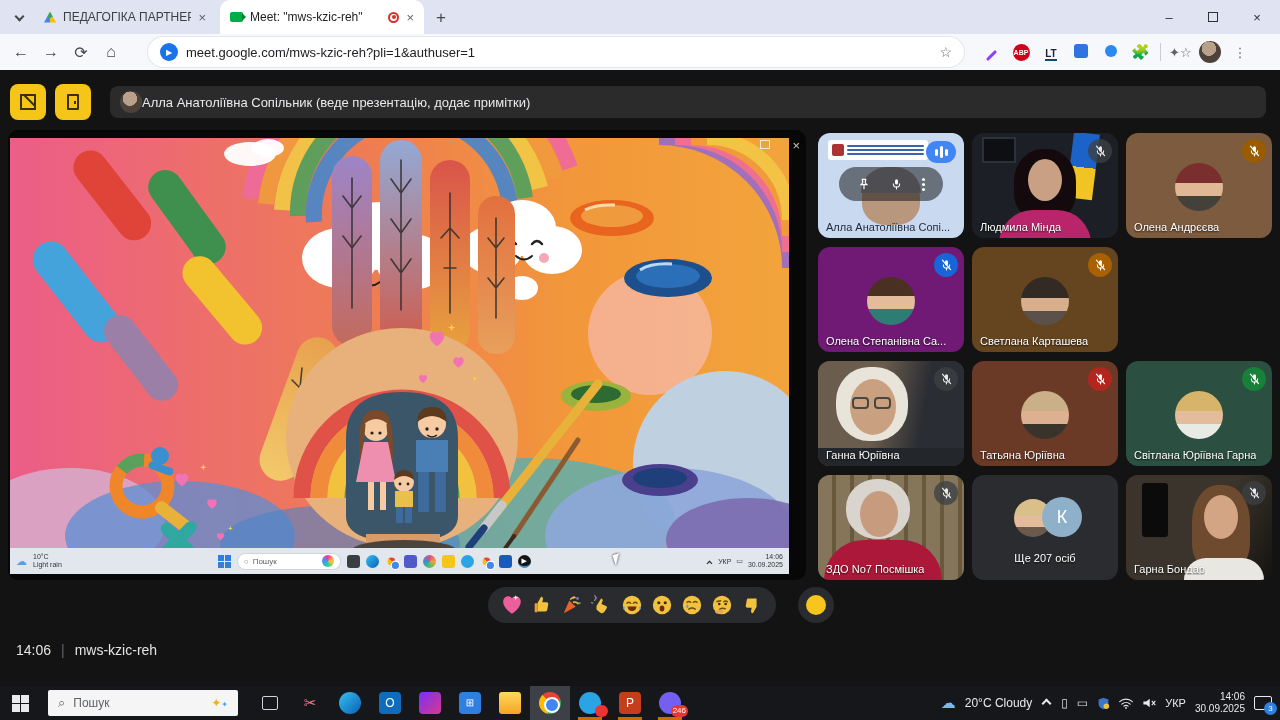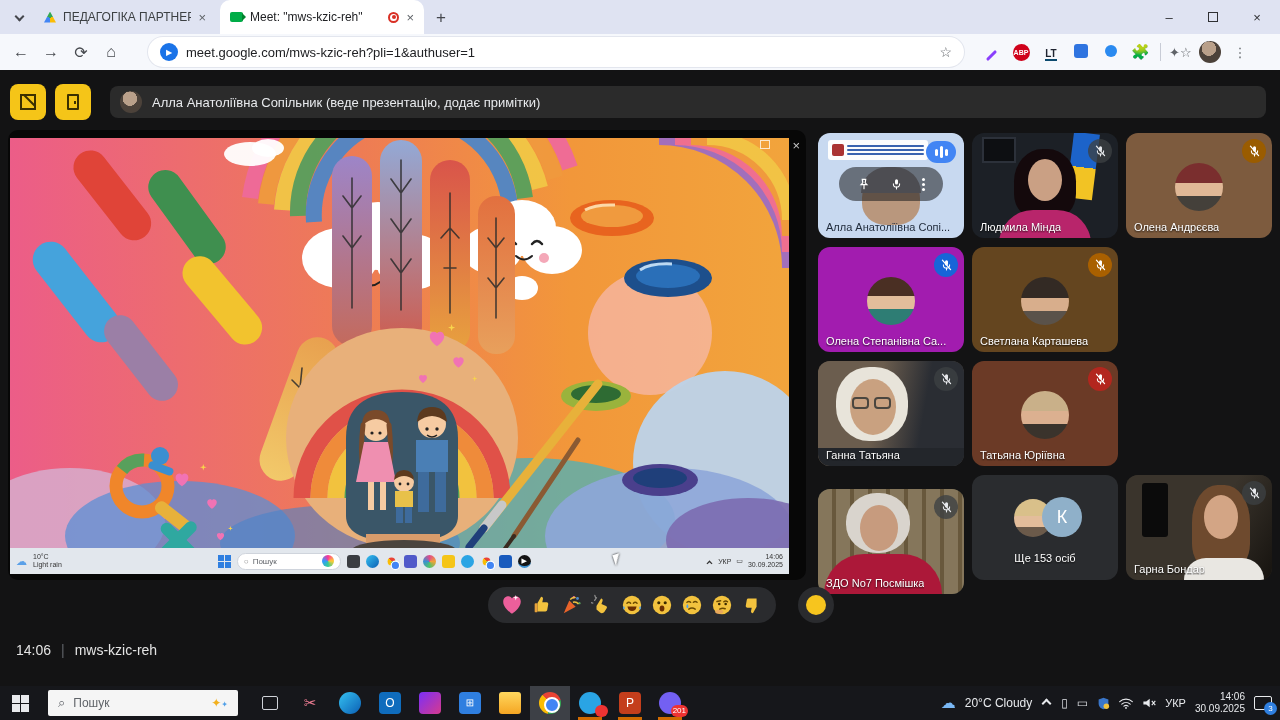--- a/index.html
+++ b/index.html
@@ -40,38 +40,38 @@
   .sqb{display:inline-block;width:14px;height:14px;background:#2f74e0;border-radius:3px}
   .dotb{display:inline-block;width:12px;height:12px;background:#2a8af0;border-radius:50%}
   .avatar-sm{width:22px;height:22px;border-radius:50%;background:radial-gradient(circle at 45% 35%,#b9a08a 0 38%,#4c423a 39%)}
   
   .ybtn{position:absolute;width:36px;height:36px;border-radius:8px;background:#f5c518;display:flex;align-items:center;justify-content:center}
   .ic-stats{width:16px;height:16px;border:2px solid #3b3000;position:relative;overflow:hidden}
   .ic-stats:after{content:"";position:absolute;left:-3px;top:6px;width:26px;height:2px;background:#3b3000;transform:rotate(45deg)}
   .ic-door{width:12px;height:16px;border:2px solid #3b3000;border-radius:1px;position:relative}
   .ic-door:after{content:"";position:absolute;right:1px;top:5px;width:2px;height:3px;background:#3b3000}
   .banner{position:absolute;left:110px;top:86px;width:1156px;height:32px;border-radius:8px;background:#2b2b2b;
-          display:flex;align-items:center;gap:10px;padding:0 10px;color:#e8eaed;font-size:13px}
+          display:flex;align-items:center;padding:0 10px;color:#e8eaed;font-size:13px}
   
   .present-wrap{position:absolute;left:8px;top:130px;width:798px;height:450px;background:#070707;border-radius:10px;overflow:hidden}
   .pstrip{position:absolute;left:2px;top:418px;width:779px;height:26px;background:rgba(238,243,250,.95);
           display:flex;align-items:center;font-size:7px;color:#333;padding:0 6px;gap:6px}
   .pstrip .srch{width:104px;height:17px;border-radius:9px;background:#fff;border:1px solid #cfd4dc;display:flex;align-items:center;gap:4px;padding:0 6px;color:#5f6368;font-size:8px}
   .pic{width:13px;height:13px;border-radius:3px;flex:0 0 auto}
   .winlogo{display:grid;grid-template-columns:6px 6px;grid-template-rows:6px 6px;gap:1px}
   .winlogo i{background:#2f7fe0}
   .cursor{position:absolute;width:0;height:0;border-left:7px solid #fff;border-bottom:11px solid transparent;filter:drop-shadow(0 0 1px #000);transform:rotate(-18deg)}
   .pres-x{position:absolute;right:6px;top:8px;color:#c8c8c8;font-size:13px}
   .pres-restore{position:absolute;left:752px;top:10px;width:10px;height:9px;border:1.5px solid rgba(255,255,255,.75)}
   
   .tile{position:absolute;width:146px;height:105px;border-radius:12px;overflow:hidden;background:#222}
   .t1{left:818px;top:133px}.t2{left:972px;top:133px}.t3{left:1126px;top:133px}
   .t4{left:818px;top:247px}.t5{left:972px;top:247px}.t6{left:1126px;top:247px}
   .t7{left:818px;top:361px}.t8{left:972px;top:361px}.t9{left:1126px;top:361px}
-  .t10{left:818px;top:489px}.t11{left:972px;top:475px}.t12{left:1126px;top:475px}
+  .t10{left:818px;top:475px}.t11{left:972px;top:475px}.t12{left:1126px;top:475px}
   .tname{position:absolute;left:8px;bottom:5px;max-width:132px;font-size:11px;color:#fff;
          text-shadow:0 1px 2px rgba(0,0,0,.85);white-space:nowrap;overflow:hidden}
   .mbadge{position:absolute;top:6px;right:6px;width:24px;height:24px;border-radius:50%;
           display:flex;align-items:center;justify-content:center}
   .pav{position:absolute;left:50%;top:30px;transform:translateX(-50%);width:48px;height:48px;border-radius:50%;overflow:hidden}
   .speakbadge{position:absolute;top:8px;right:8px;width:30px;height:22px;border-radius:11px;background:#4285f4;
               display:flex;align-items:center;justify-content:center;gap:2px}
   .speakbadge i{width:3px;background:#fff;border-radius:2px}
   .hoverpill{position:absolute;left:50%;top:34px;transform:translateX(-50%);width:104px;height:34px;border-radius:17px;
              background:rgba(25,26,28,.55);display:flex;align-items:center;justify-content:space-evenly;color:#fff}
@@ -478,21 +478,21 @@
   <article class="tile t3" style=";background:#7d5b3e">
     <div class="pav" style="background:linear-gradient(180deg,#7a2e2e 0 42%,#e0b896 42% 68%,#44403a 68%)"></div>
     <div class="mbadge" style=";background:#9a5c00;color:#fff">
         <svg width="15" height="15" viewBox="0 0 24 24">
           <use href="#mic-off"></use>
         </svg>
       </div>
     <span class="tname">Олена Андрєєва</span>
   </article>
 
-  <article class="tile t4" style=";background:#a21caf">
+  <article class="tile t4" style=";background:#701a75">
     <div class="pav" style="background:linear-gradient(180deg,#4a2f23 0 40%,#e3bd9b 40% 66%,#2e7d74 66%)"></div>
     <div class="mbadge" style=";background:#1765d8;color:#fff">
         <svg width="15" height="15" viewBox="0 0 24 24">
           <use href="#mic-off"></use>
         </svg>
       </div>
     <span class="tname">Олена Степанівна Са...</span>
   </article>
 
   <article class="tile t5" style=";background:#64451f">
@@ -512,52 +512,61 @@
       <div style="position:absolute;left:32px;top:18px;width:46px;height:56px;border-radius:50%;background:#c9a180"></div>
       <div style="position:absolute;left:34px;top:36px;width:17px;height:12px;border:2px solid #4a463f;border-radius:4px"></div>
       <div style="position:absolute;left:56px;top:36px;width:17px;height:12px;border:2px solid #4a463f;border-radius:4px"></div>
       <div style="position:absolute;left:0;bottom:0;width:146px;height:18px;background:#23262b"></div>
     </div>
     <div class="mbadge" style=";background:rgba(60,64,67,.78);color:#e8eaed">
         <svg width="15" height="15" viewBox="0 0 24 24">
           <use href="#mic-off"></use>
         </svg>
       </div>
-    <span class="tname">Ганна Татьяна</span>
+    <span class="tname">Ганна Юріївна</span>
   </article>
 
   <article class="tile t8" style=";background:#6b3a26">
     <div class="pav" style="background:linear-gradient(180deg,#c9b089 0 42%,#dcb090 42% 68%,#3a332c 68%)"></div>
     <div class="mbadge" style=";background:#b3261e;color:#fff">
         <svg width="15" height="15" viewBox="0 0 24 24">
           <use href="#mic-off"></use>
         </svg>
       </div>
     <span class="tname">Татьяна Юріївна</span>
   </article>
 
+  <article class="tile t9" style=";background:#2b4f40">
+    <div class="pav" style="background:linear-gradient(180deg,#d8b36a 0 42%,#e3bd9b 42% 68%,#e8ebe4 68%)"></div>
+    <div class="mbadge" style=";background:#188038;color:#fff">
+        <svg width="15" height="15" viewBox="0 0 24 24">
+          <use href="#mic-off"></use>
+        </svg>
+      </div>
+    <span class="tname">Світлана Юріївна Гарна</span>
+  </article>
 
   <article class="tile t10" style=";background:#3a3f35">
     <div class="scene" style="background:repeating-linear-gradient(90deg,#8a7a5e 0 14px,#6b5a3e 14px 18px);opacity:.95">
       <div style="position:absolute;left:28px;top:4px;width:64px;height:60px;border-radius:48%;background:#e2ddd6"></div>
       <div style="position:absolute;left:42px;top:16px;width:38px;height:46px;border-radius:50%;background:#cfa183"></div>
       <div style="position:absolute;left:6px;bottom:0;width:118px;height:40px;border-radius:40px 40px 0 0;background:#b3173a"></div>
     </div>
     <div class="mbadge" style=";background:rgba(60,64,67,.78);color:#e8eaed">
         <svg width="15" height="15" viewBox="0 0 24 24">
           <use href="#mic-off"></use>
         </svg>
       </div>
     <span class="tname">ЗДО No7 Посмішка</span>
   </article>
 
   <article class="tile t11" style=";background:#2a2c2f">
     <div style="position:absolute;left:42px;top:24px;width:38px;height:38px;border-radius:50%;background:linear-gradient(180deg,#d9c08a 0 45%,#e3bd9b 45% 75%,#6b5a4a 75%)"></div>
     <div style="position:absolute;left:70px;top:22px;width:40px;height:40px;border-radius:50%;background:#8fb0c9;color:#fff;display:flex;align-items:center;justify-content:center;font-size:18px">К</div>
-    <span class="tname" style="left:50%;transform:translateX(-50%);bottom:16px">Ще 153 осіб</span>
+    <span class="tname" style="left:50%;transform:translateX(-50%);bottom:16px">Ще 207 осіб</span>
   </article>
 
   <article class="tile t12" style=";background:#2b2620">
     <div class="scene" style="background:linear-gradient(120deg,#3a342c 0 55%,#16130f)">
       <div style="position:absolute;left:16px;top:8px;width:26px;height:54px;background:#0b0b0b;border-radius:3px"></div>
       <div style="position:absolute;left:66px;top:10px;width:58px;height:84px;border-radius:44% 44% 30% 30%;background:#6e4a2e"></div>
       <div style="position:absolute;left:78px;top:20px;width:34px;height:44px;border-radius:50%;background:#d3a585"></div>
       <div style="position:absolute;left:58px;bottom:0;width:80px;height:22px;border-radius:30px 30px 0 0;background:#e9e7e2"></div>
     </div>
     <div class="mbadge" style=";background:rgba(60,64,67,.78);color:#e8eaed">
@@ -691,21 +700,21 @@
       <span class="appic circle" style="background:#2aa4e4;position:relative"></span>
       <span class="badge-red"></span>
       <span class="runbar"></span>
     </div>
     <div class="tb-ic">
       <span class="appic" style="background:#c43e1c;color:#fff;text-align:center;line-height:22px;font-size:12px">P</span>
       <span class="runbar"></span>
     </div>
     <div class="tb-ic">
       <span class="appic circle" style="background:#7360f2"></span>
-      <span class="badge-red">201</span>
+      <span class="badge-red">246</span>
       <span class="runbar"></span>
     </div>
 
     <div class="tray">
       <span style="color:#7ab8f5;font-size:15px">☁</span>
       <span style="font-size:12px">20°C Cloudy</span>
       <span class="chev chev-up" style="margin:0 2px"></span>
       <span class="sm">▯</span>
       <span class="sm">▭</span>
       <svg width="13" height="13" viewBox="0 0 16 16">

